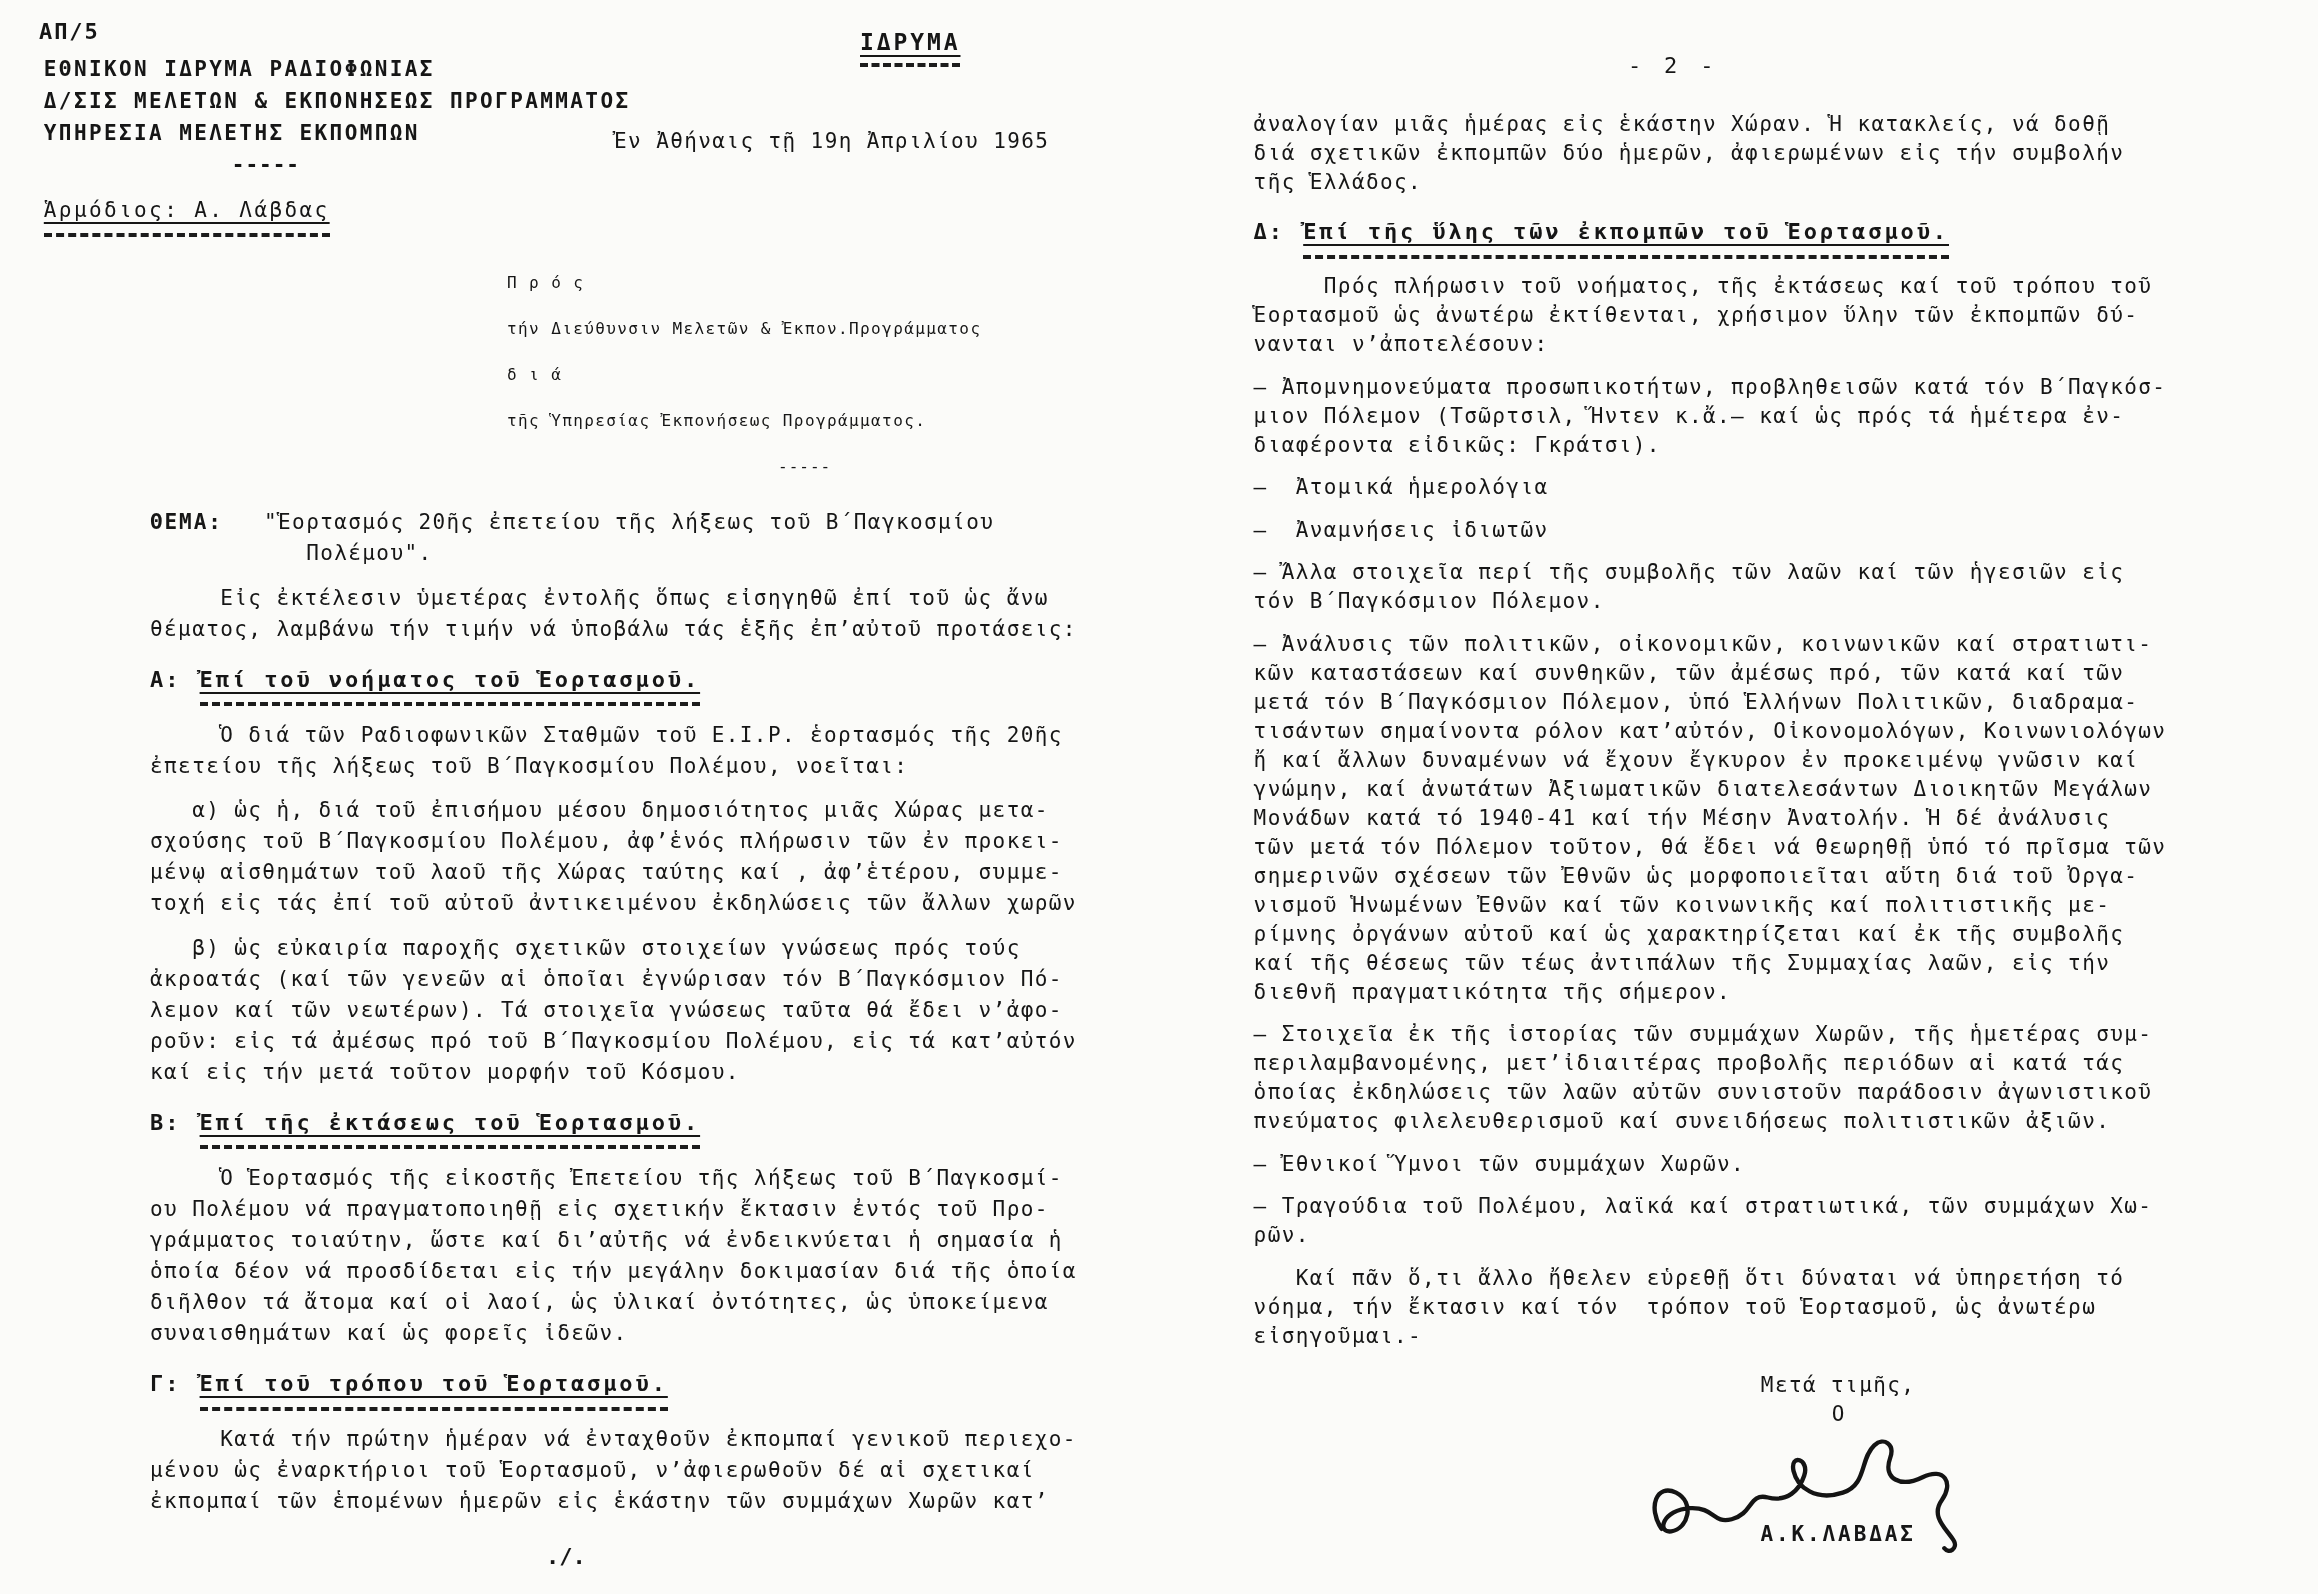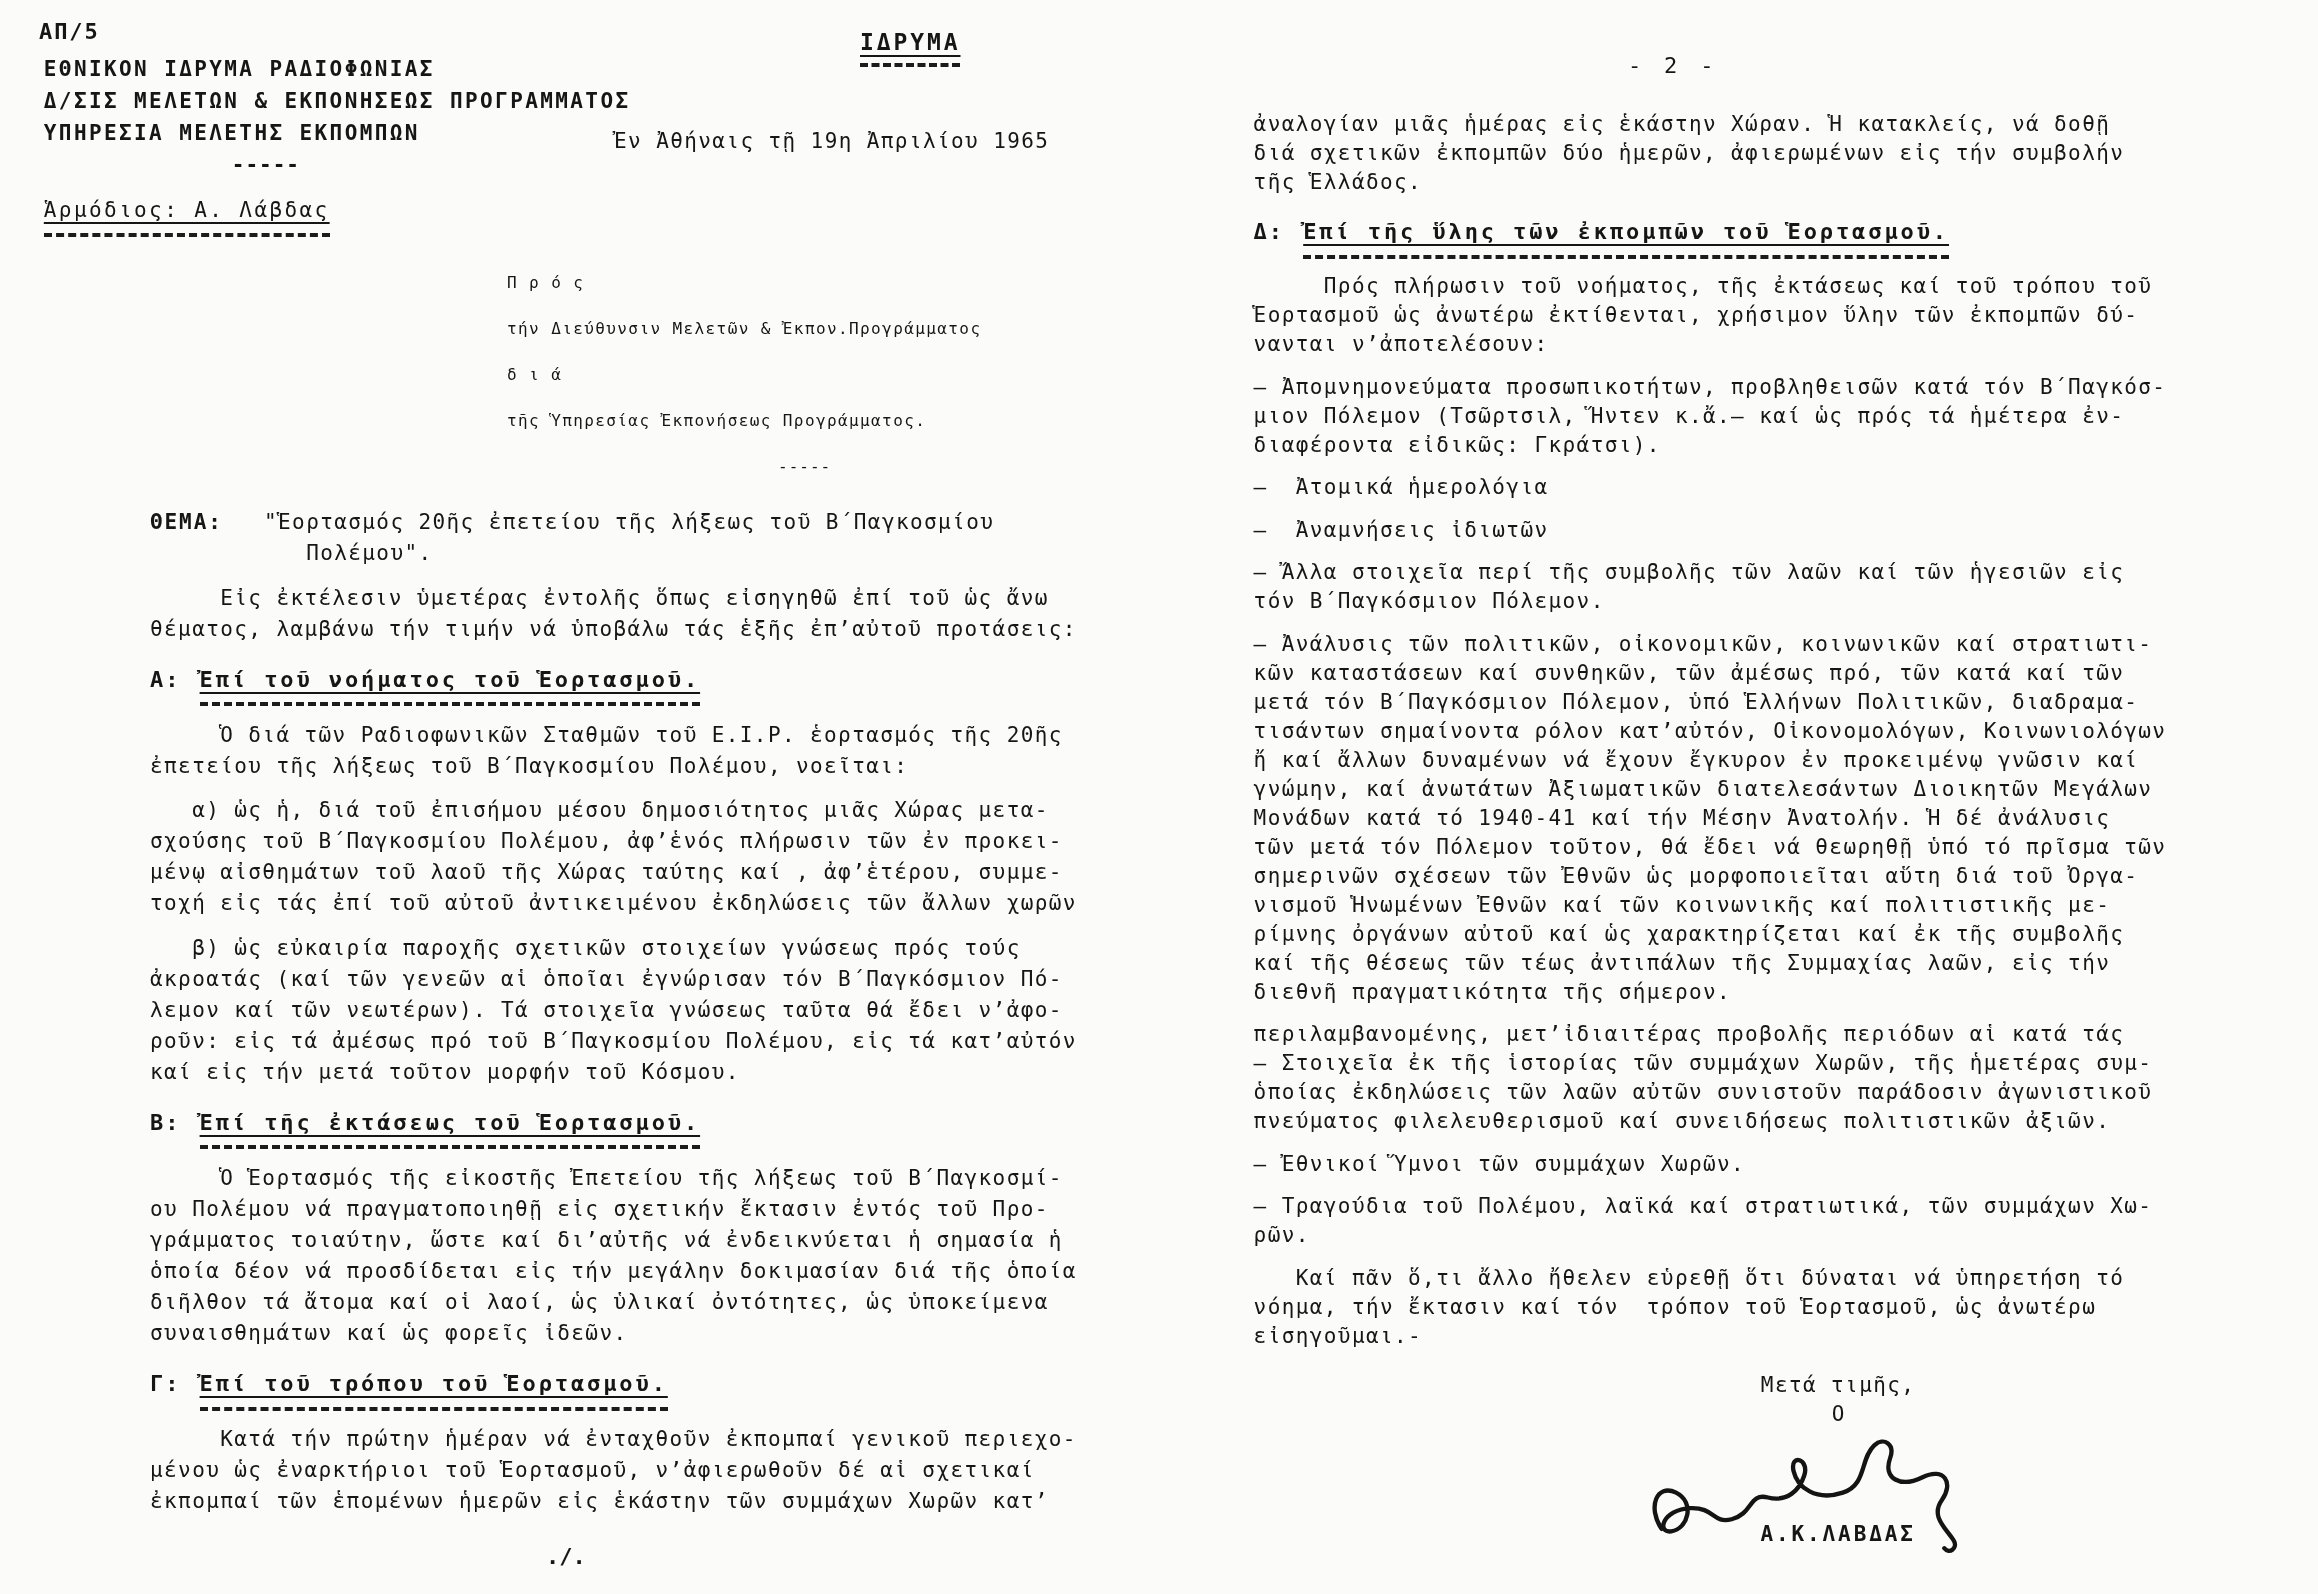--- a/index.html
+++ b/index.html
@@ -226,22 +226,22 @@
             <div class="tline">γνώμην, καί ἀνωτάτων Ἀξιωματικῶν διατελεσάντων Διοικητῶν Μεγάλων</div>
             <div class="tline">Μονάδων κατά τό 1940-41 καί τήν Μέσην Ἀνατολήν. Ἡ δέ ἀνάλυσις</div>
             <div class="tline">τῶν μετά τόν Πόλεμον τοῦτον, θά ἔδει νά θεωρηθῇ ὑπό τό πρῖσμα τῶν</div>
             <div class="tline">σημερινῶν σχέσεων τῶν Ἐθνῶν ὡς μορφοποιεῖται αὕτη διά τοῦ Ὀργα-</div>
             <div class="tline">νισμοῦ Ἡνωμένων Ἐθνῶν καί τῶν κοινωνικῆς καί πολιτιστικῆς με-</div>
             <div class="tline">ρίμνης ὀργάνων αὐτοῦ καί ὡς χαρακτηρίζεται καί ἐκ τῆς συμβολῆς</div>
             <div class="tline">καί τῆς θέσεως τῶν τέως ἀντιπάλων τῆς Συμμαχίας λαῶν, εἰς τήν</div>
             <div class="tline">διεθνῆ πραγματικότητα τῆς σήμερον.</div>
           </div>
           <div class="para">
+            <div class="tline">– Στοιχεῖα ἐκ τῆς ἱστορίας τῶν συμμάχων Χωρῶν, τῆς ἡμετέρας συμ-</div>
             <div class="tline">περιλαμβανομένης, μετ’ἰδιαιτέρας προβολῆς περιόδων αἱ κατά τάς</div>
-            <div class="tline">– Στοιχεῖα ἐκ τῆς ἱστορίας τῶν συμμάχων Χωρῶν, τῆς ἡμετέρας συμ-</div>
             <div class="tline">ὁποίας ἐκδηλώσεις τῶν λαῶν αὐτῶν συνιστοῦν παράδοσιν ἀγωνιστικοῦ</div>
             <div class="tline">πνεύματος φιλελευθερισμοῦ καί συνειδήσεως πολιτιστικῶν ἀξιῶν.</div>
           </div>
           <div class="para">
             <div class="tline">– Ἐθνικοί Ὕμνοι τῶν συμμάχων Χωρῶν.</div>
           </div>
           <div class="para">
             <div class="tline">– Τραγούδια τοῦ Πολέμου, λαϊκά καί στρατιωτικά, τῶν συμμάχων Χω-</div>
             <div class="tline">ρῶν.</div>
           </div>

